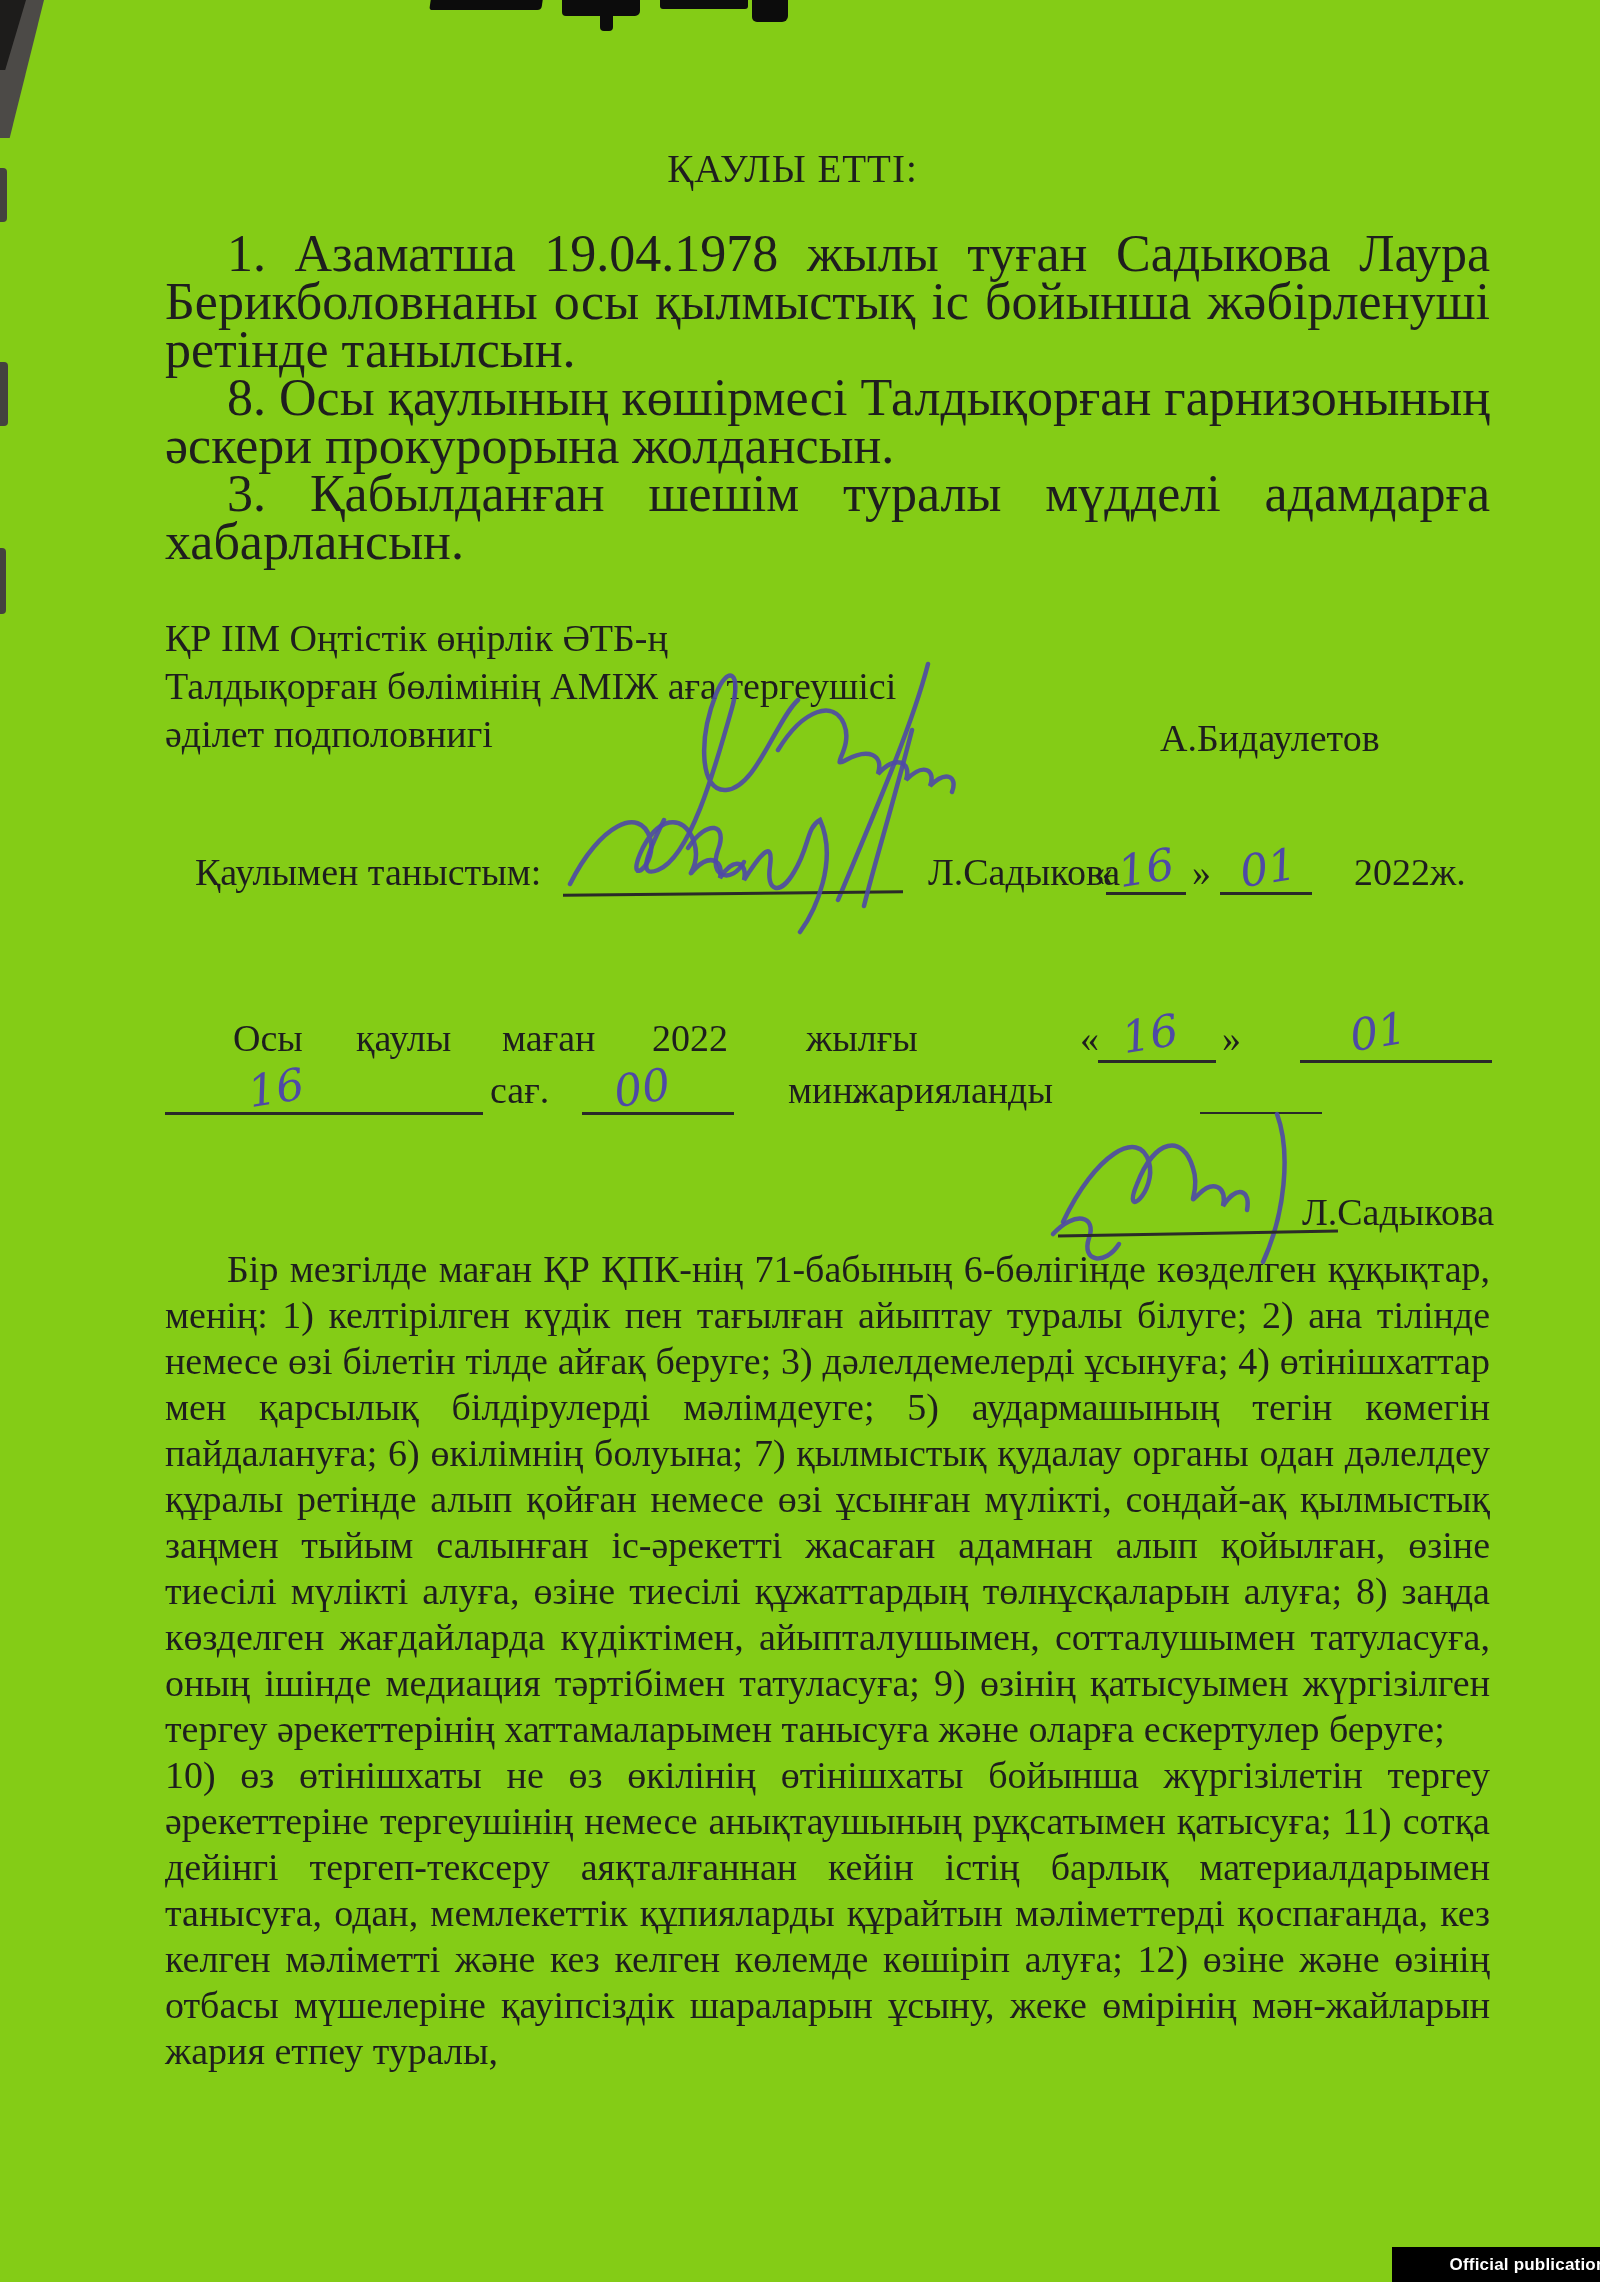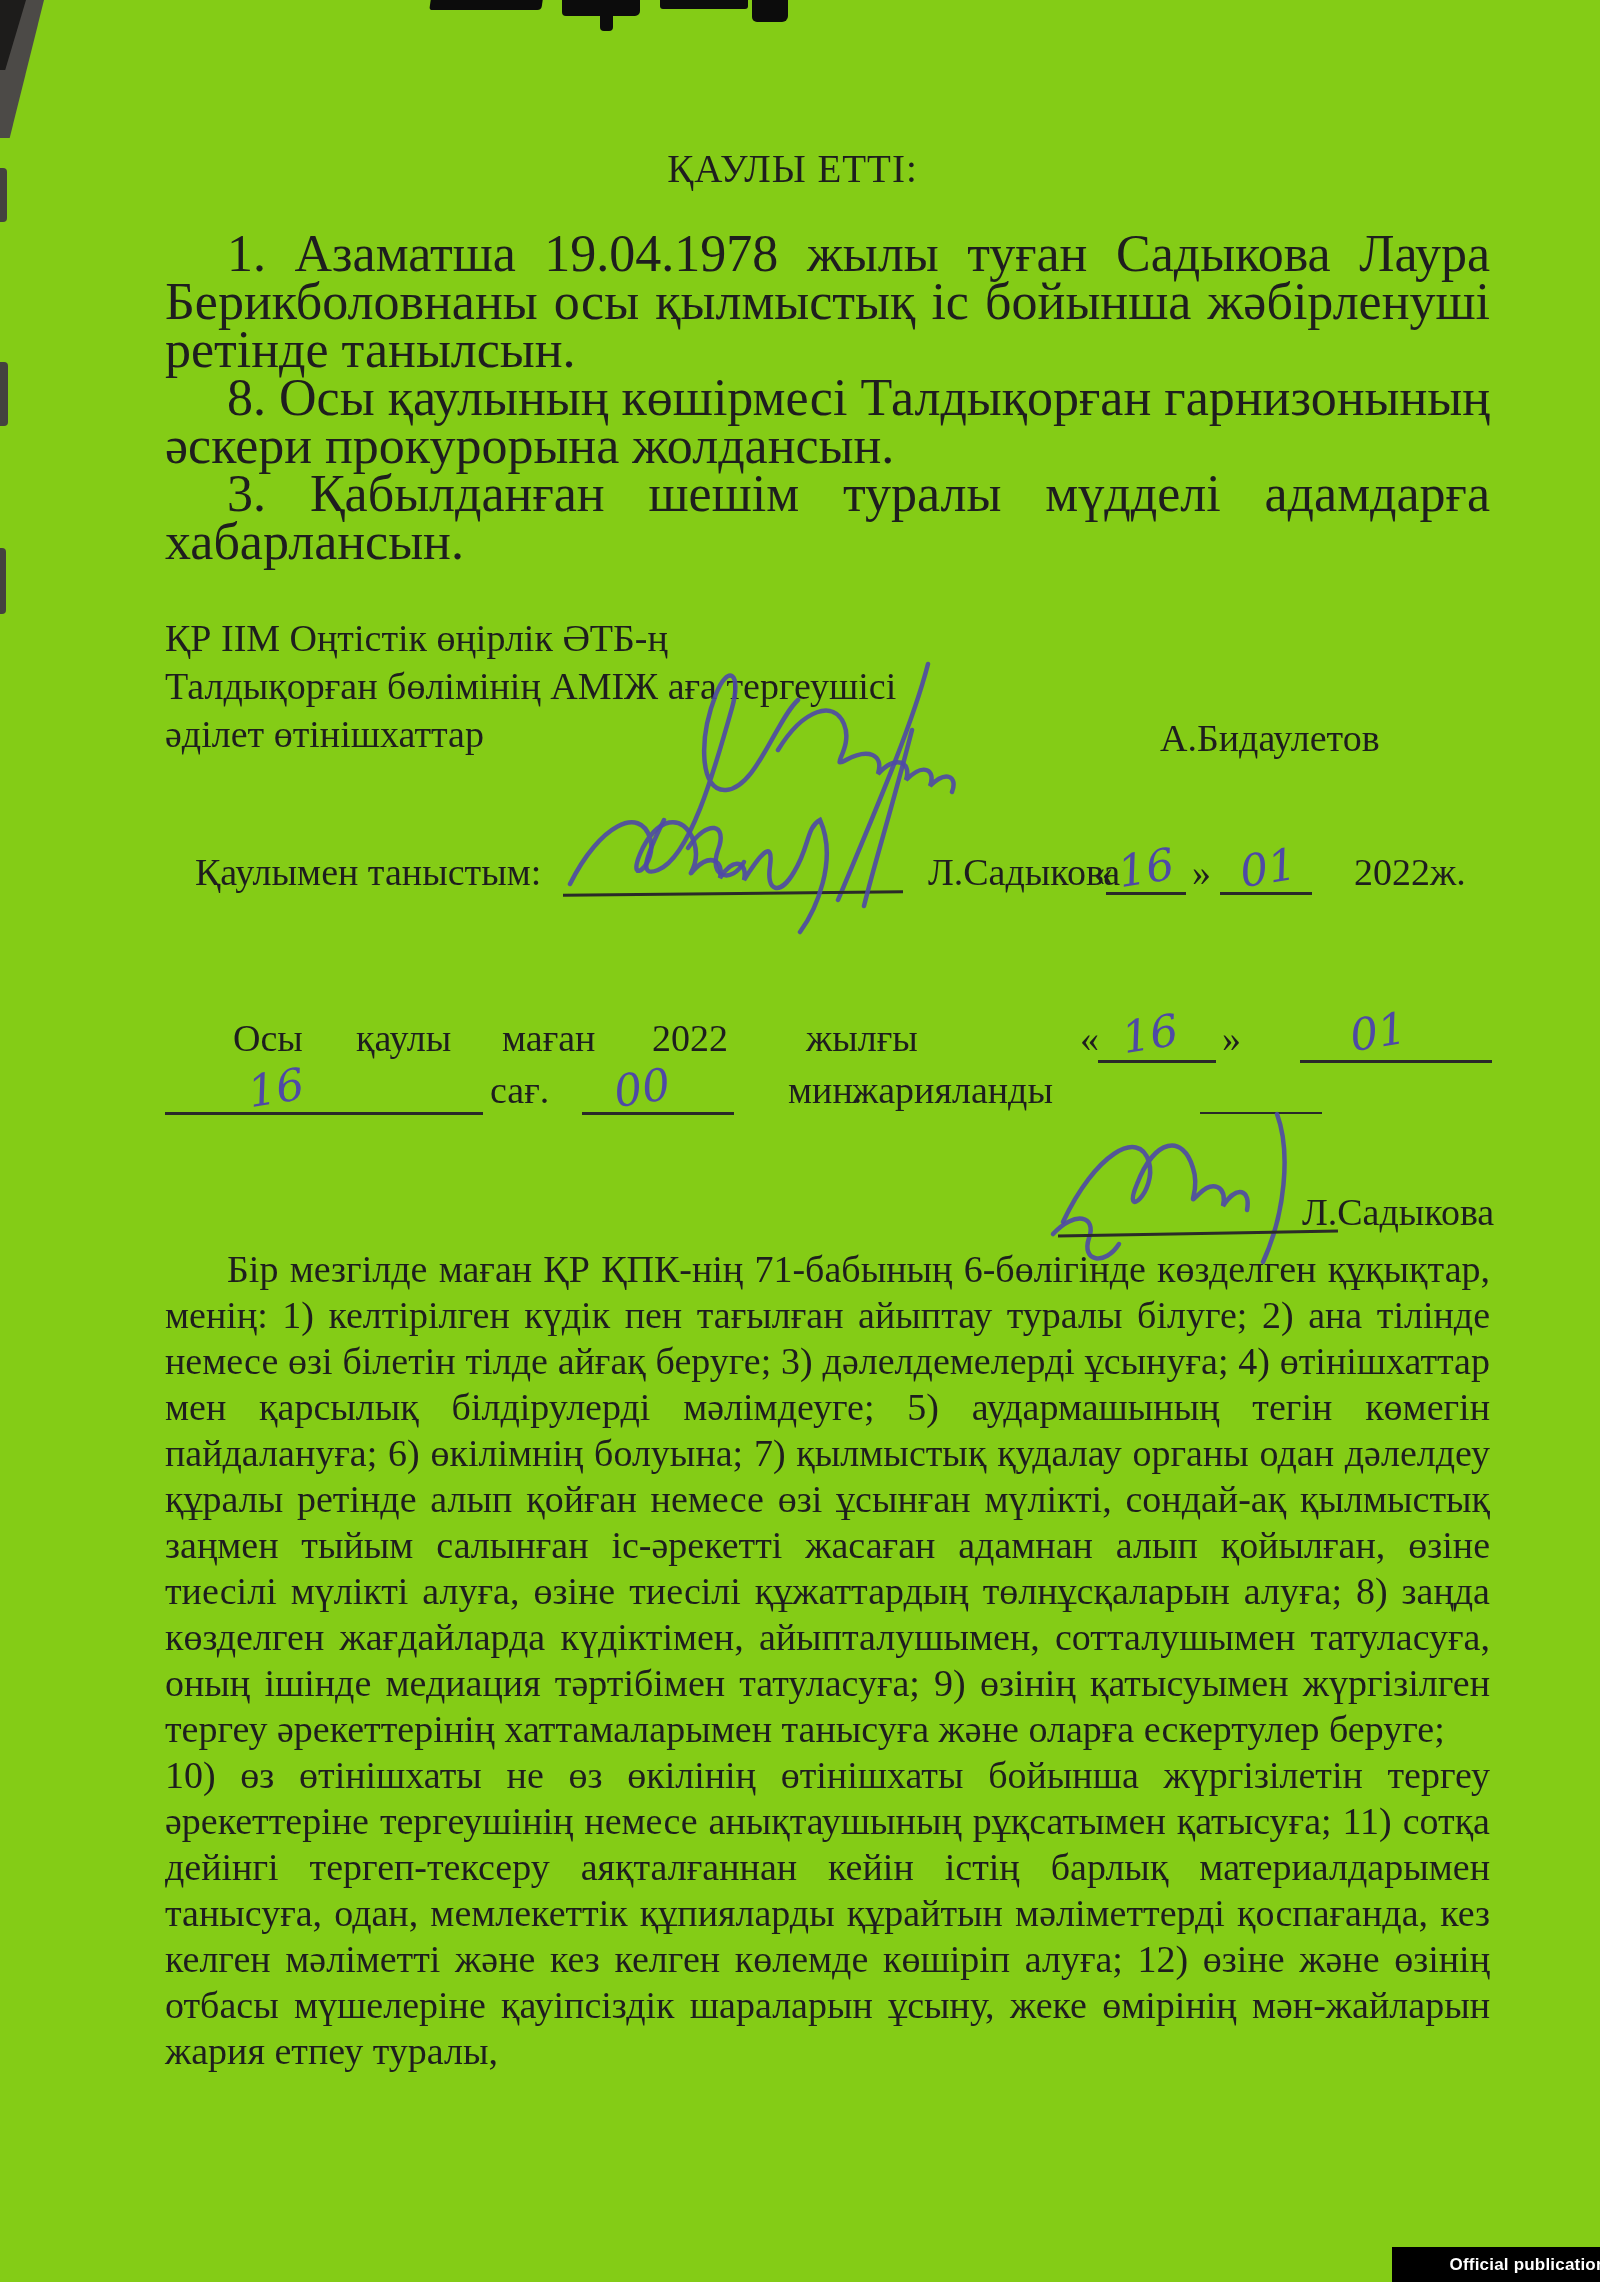--- a/index.html
+++ b/index.html
@@ -68,21 +68,21 @@
 
   <div class="items">
     <p>1. Азаматша 19.04.1978 жылы туған Садыкова Лаура Берикболовнаны осы қылмыстық іс бойынша жәбірленуші ретінде танылсын.</p>
     <p>8. Осы қаулының көшірмесі Талдықорған гарнизонының әскери прокурорына жолдансын.</p>
     <p>3. Қабылданған шешім туралы мүдделі адамдарға хабарлансын.</p>
   </div>
 
   <div class="signatory">
     <div>ҚР ІІМ Оңтістік өңірлік ӘТБ-ң</div>
     <div>Талдықорған бөлімінің АМІЖ аға тергеушісі</div>
-    <div>әділет өтінішхаттар</div>
+    <div>әділет подполовнигі</div>
   </div>
   <div class="signatory-name">А.Бидаулетов</div>
 
   <svg class="sig" style="left:628px;top:642px;width:340px;height:268px;" viewBox="0 0 340 268">
     <path d="M36,178 C18,214 10,236 30,228 C62,215 86,130 104,66 C114,30 100,22 88,52 C70,98 72,150 98,148 C128,146 148,78 170,58"></path>
     <path d="M150,108 C176,66 206,58 216,82 C226,106 200,128 218,118 C240,106 256,112 250,132 C268,112 284,120 278,138 C296,120 308,128 302,144 C318,128 330,134 324,150"></path>
     <path d="M300,22 C284,84 246,172 210,258"></path>
     <path d="M60,206 C80,176 100,182 90,208 C80,236 104,242 116,220"></path>
   </svg>
 

